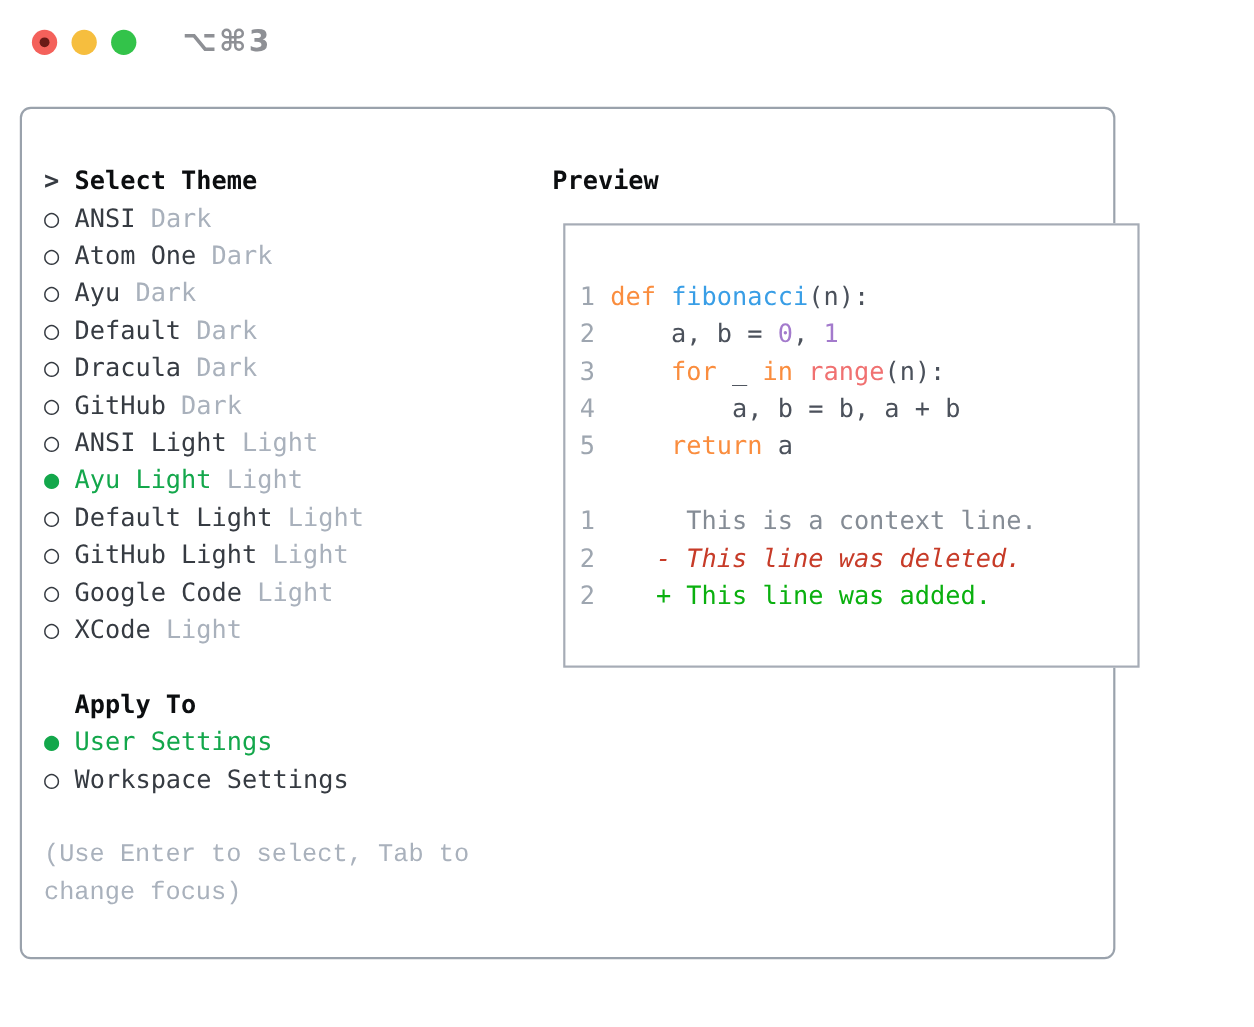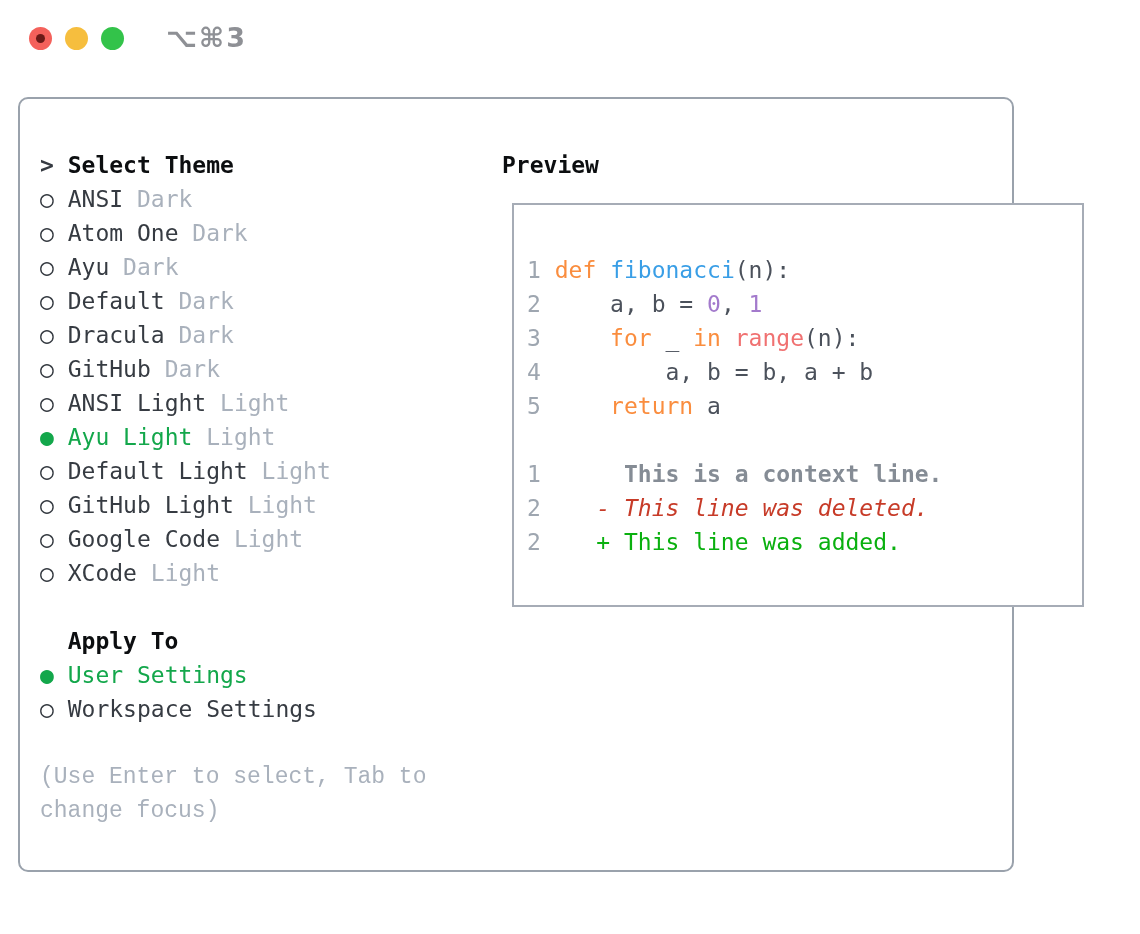--- a/index.html
+++ b/index.html
@@ -35,36 +35,36 @@
   .row .mk { color: var(--c-text, #363b42); }
   .row.selected .mk, .row.selected .nm { color: var(--c-green, #13a74b); }
   .row .suffix { color: var(--c-muted, #a9b1bc); }
   .row.hdr { font-weight: bold; color: #0c0e10; }
   .row.hint { color: var(--c-muted, #a9b1bc); font-family: Liberation Mono, monospace; }
   .preview-title {
     position: absolute; left: 482px; top: 49px;
     font-size: 23px; line-height: 34px; font-weight: bold; color: #0c0e10;
   }
   .preview-box {
-    position: absolute; left: 492px; top: 104px; width: 572px; height: 404px;
+    position: absolute; left: 492px; top: 104px; width: 524px; height: 404px;
     border: 2px solid var(--c-box_border, #a6acb6); background: #fff;
   }
   .preview-box pre {
     margin: 0; padding: 48px 0 0 13px;
     font-family: "DejaVu Sans Mono", monospace;
     font-size: 23px; line-height: 34px;
   }
   .cl { white-space: pre; }
   .tok-ln  { color: var(--c-ln, #9ea6b0); }
   .tok-tx  { color: var(--c-code, #4b515b); }
   .tok-kw  { color: var(--c-kw, #fa8d3e); }
   .tok-fn  { color: var(--c-fn, #399ee6); }
   .tok-bi  { color: var(--c-bi, #f07171); }
   .tok-num { color: var(--c-num, #a37acc); }
-  .tok-ctx { color: var(--c-ctx, #858c95); font-weight: bold; }
+  .tok-ctx { color: var(--c-ctx, #858c95); }
   .tok-del { color: var(--c-del, #c73b28); font-style: italic; }
   .tok-add { color: var(--c-add, #0ab00f); text-align: center; }
 </style>
 </head>
 <body>
 
 <div class="titlebar">
   <div class="light red"></div>
   <div class="light yellow"></div>
   <div class="light green"></div>

